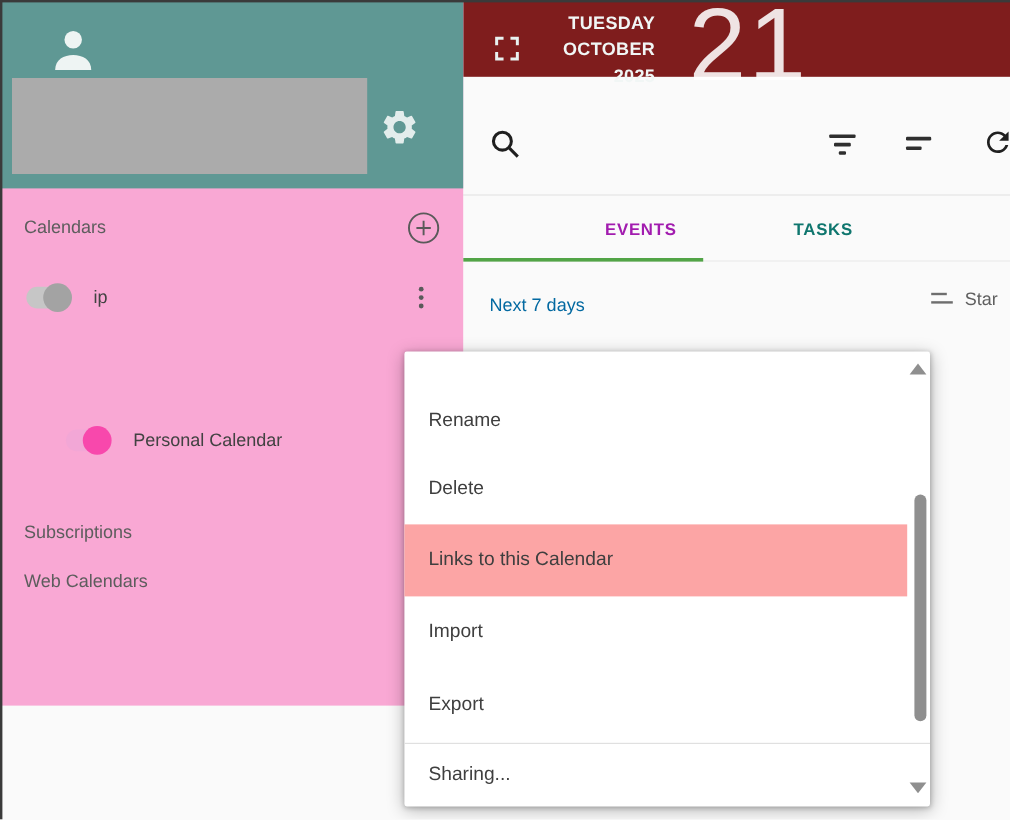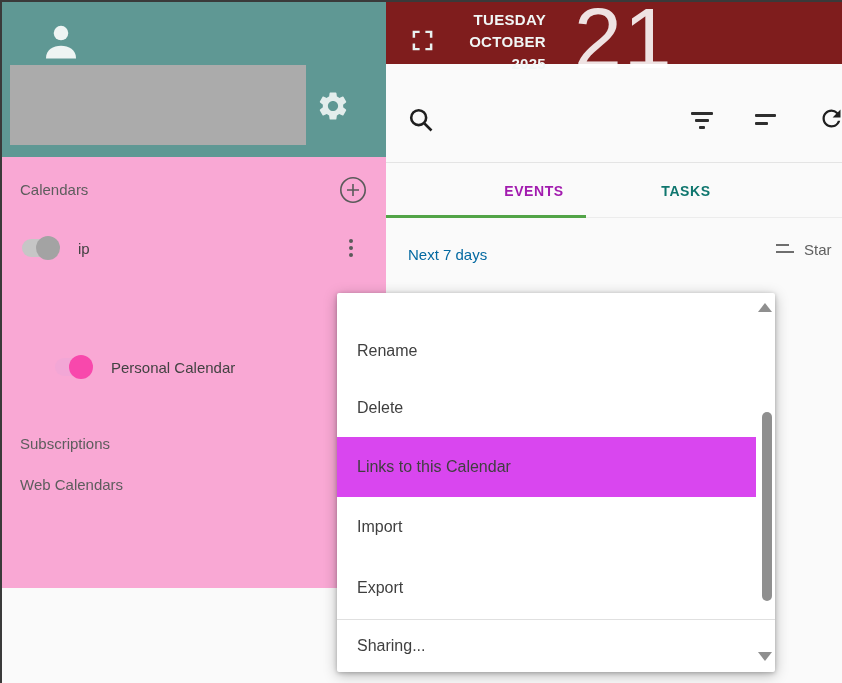--- a/index.html
+++ b/index.html
@@ -63,21 +63,21 @@
   .minisort{position:relative;width:20px;height:18px;}
   .minisort i{position:absolute;background:#6e6e6e;height:2px;display:block;}
 
   
   .ctx-menu{position:absolute;left:337px;top:293px;width:438px;height:379px;background:#ffffff;z-index:50;
             border-radius:2px;box-shadow:0 3px 14px rgba(0,0,0,.28),0 1px 4px rgba(0,0,0,.22);}
   .ctx-item{position:absolute;left:0;width:419px;display:flex;align-items:center;padding-left:20px;box-sizing:border-box;
             font-size:16px;color:#3f3f3f;cursor:pointer;}
   .mi-rename{top:29px;height:57px;}
   .mi-delete{top:86px;height:58px;}
-  .mi-links{top:144px;height:60px;background:#d946ef;}
+  .mi-links{top:144px;height:60px;background:#fca5a5;}
   .mi-import{top:204px;height:60px;}
   .mi-export{top:264px;height:62px;}
   .ctx-divider{position:absolute;left:0;top:326px;width:438px;height:1px;background:#e0e0e0;}
   .mi-sharing{top:327px;height:51px;}
   .ctx-scrollbar{position:absolute;right:0;top:0;width:20px;height:379px;}
   .sb-up{position:absolute;right:3px;top:10px;width:0;height:0;cursor:pointer;
          border-left:7px solid transparent;border-right:7px solid transparent;border-bottom:9px solid #8f8f8f;}
   .sb-thumb{position:absolute;right:3px;top:119px;width:10px;height:189px;border-radius:5px;background:#8f8f8f;cursor:pointer;}
   .sb-down{position:absolute;right:3px;bottom:11px;width:0;height:0;cursor:pointer;
          border-left:7px solid transparent;border-right:7px solid transparent;border-top:9px solid #8f8f8f;}

